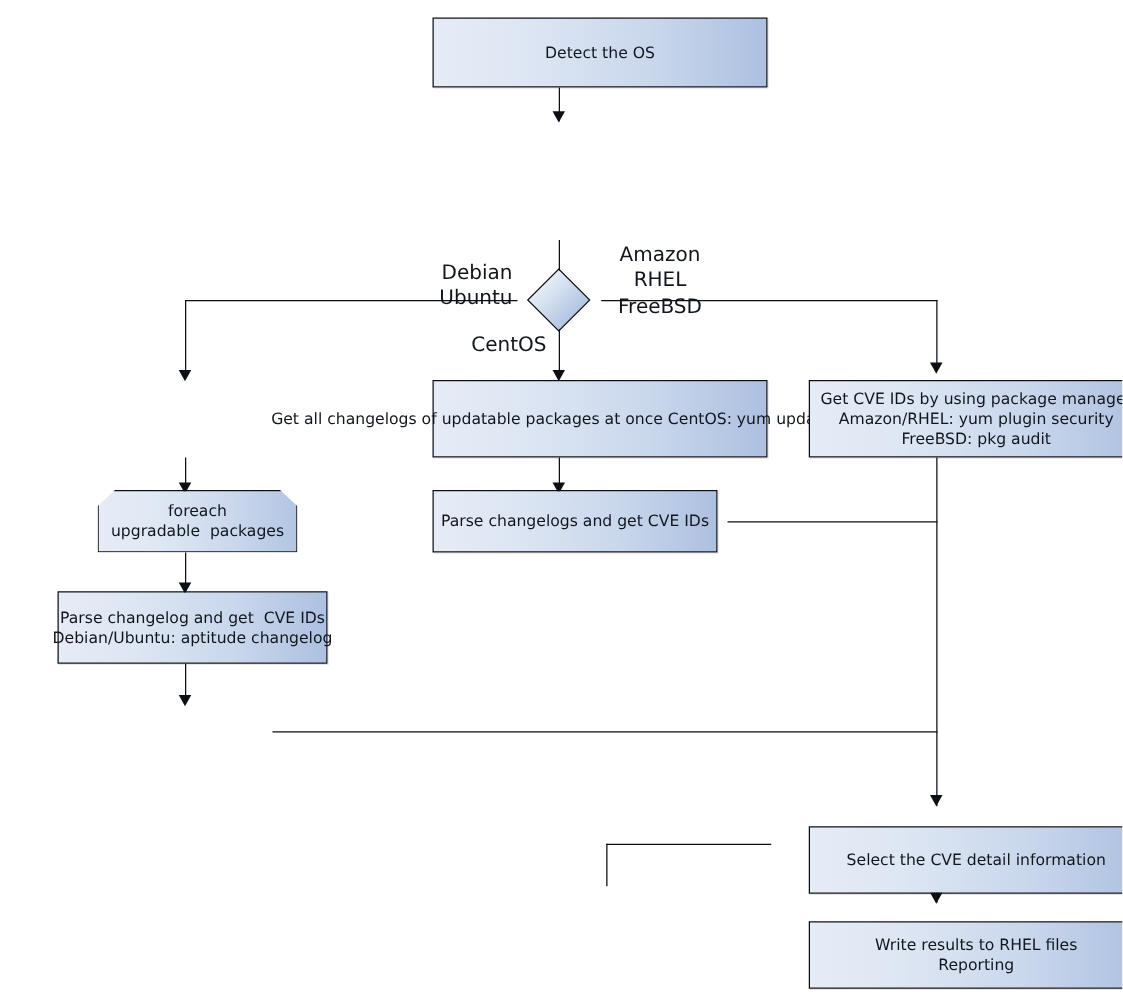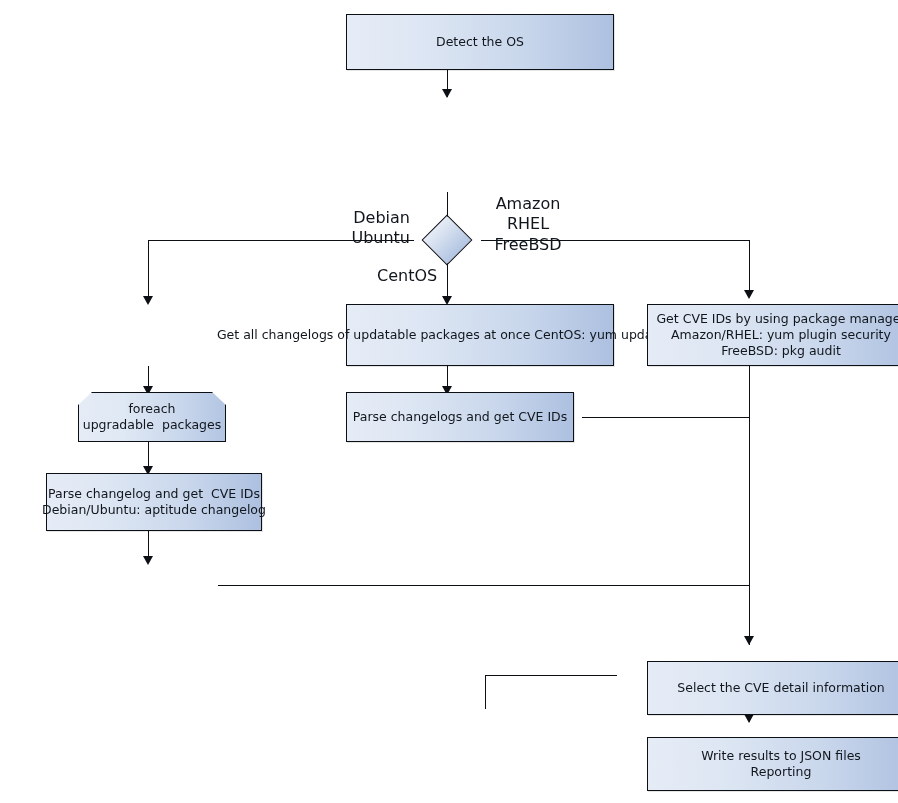--- a/index.html
+++ b/index.html
@@ -116,38 +116,38 @@
     <span class="txt" style="white-space:nowrap;">Get all changelogs of updatable packages at once
 CentOS: yum update --changelog</span>
   </div>
 
   <div class="node rect" style="left:615px;top:304px;width:268px;height:62px;">
     <span class="txt">Get CVE IDs by using package manager
 Amazon/RHEL: yum plugin security
 FreeBSD: pkg audit</span>
   </div>
 
-  <div class="node loopstart" style="left:78px;top:392px;width:148px;height:50px;">
+  <div class="node loopstart" style="left:78px;top:392px;width:160px;height:50px;">
     <span class="txt">foreach
 upgradable  packages</span>
   </div>
 
   <div class="node rect" style="left:14px;top:473px;width:216px;height:58px;">
     <span class="txt">Parse changelog and get  CVE IDs
 Debian/Ubuntu: aptitude changelog</span>
   </div>
 
 
   <div class="node rect" style="left:314px;top:392px;width:228px;height:50px;">
     <span class="txt">Parse changelogs and get CVE IDs</span>
   </div>
 
   <div class="node rect" style="left:615px;top:661px;width:268px;height:54px;">
     <span class="txt">Select the CVE detail information</span>
   </div>
 
   <div class="node rect" style="left:615px;top:737px;width:268px;height:54px;">
-    <span class="txt">Write results to JSON files
+    <span class="txt">Write results to RHEL files
 Reporting</span>
   </div>
 
 
 </div>
 
 </body></html>

